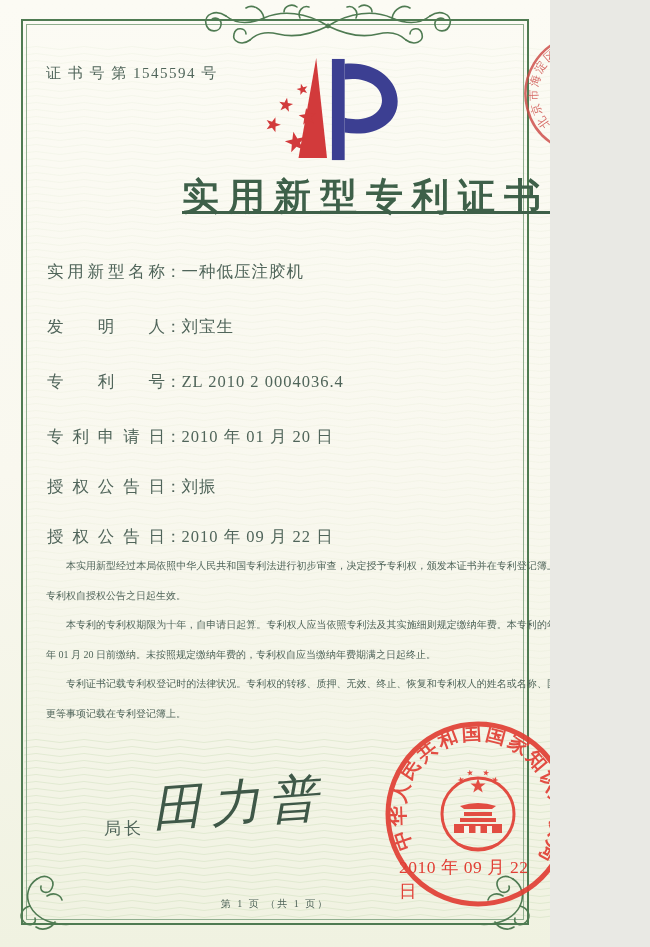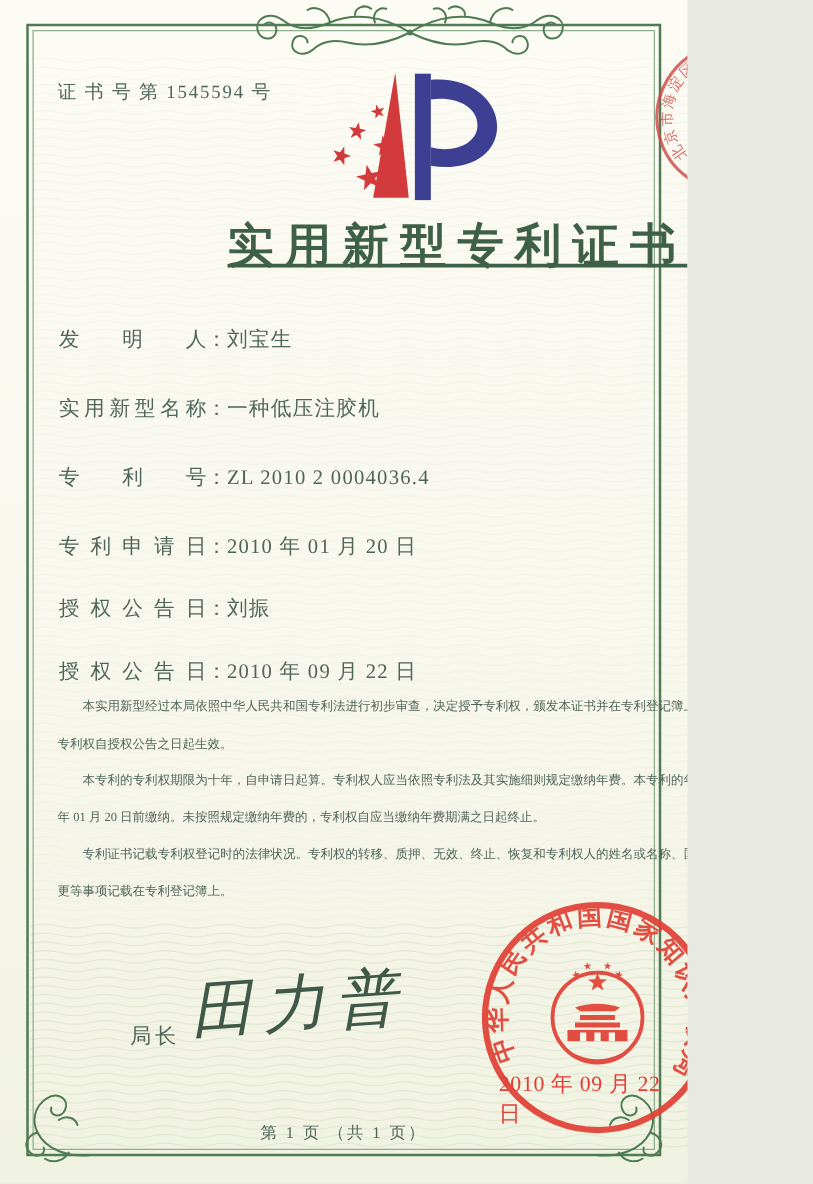--- a/index.html
+++ b/index.html
@@ -27,21 +27,21 @@
         line-height:29.5px;color:var(--text-green);text-align:justify;}
   .paras p{margin:0;text-indent:2em;}
   .sig-label{position:absolute;left:104px;top:817px;font-size:17px;letter-spacing:3px;
         color:var(--text-green);font-family:Liberation Serif, serif;}
   .sig-name{position:absolute;left:152px;top:770px;font-size:50px;letter-spacing:8px;
         color:var(--sig-green);transform:rotate(-4deg);font-style:italic;}
   .seal{position:absolute;left:378px;top:716px;opacity:.92;}
   .seal-date{position:absolute;left:399px;top:855px;font-size:17.5px;letter-spacing:.5px;
         color:var(--seal-red);}
   .stamp{position:absolute;left:517px;top:28px;transform:rotate(-14deg);opacity:.82;}
-  .footer{position:absolute;left:0;right:0;top:897px;text-align:center;font-size:13px;
+  .footer{position:absolute;left:0;right:0;top:897px;text-align:center;font-size:10px;
         letter-spacing:2px;color:var(--text-green);}
   .flourish-top{position:absolute;left:178px;top:2px;}
   .flourish-bl{position:absolute;left:17px;top:872px;}
   .flourish-br{position:absolute;right:17px;top:872px;transform:scaleX(-1);}
 </style>
 </head>
 <body>
 
 <div class="page">
 
@@ -224,22 +224,22 @@
       <use href="#star" transform="translate(33,50) scale(7.5) rotate(10)"></use>
       <use href="#star" transform="translate(55,62) scale(9) rotate(-8)"></use>
       <use href="#star" transform="translate(20,70) scale(8) rotate(18)"></use>
       <use href="#star" transform="translate(43,88) scale(11) rotate(-12)"></use>
     </g>
   </svg>
 
   <div class="title">实用新型专利证书</div>
 
   <div class="fields">
+    <div class="field"><span class="flabel">实用新型名称</span><span>：</span><span class="fvalue">一种低压注胶机</span></div>
     <div class="field"><span class="flabel">发明人</span><span>：</span><span class="fvalue">刘宝生</span></div>
-    <div class="field"><span class="flabel">实用新型名称</span><span>：</span><span class="fvalue">一种低压注胶机</span></div>
     <div class="field"><span class="flabel">专利号</span><span>：</span><span class="fvalue">ZL 2010 2 0004036.4</span></div>
     <div class="field"><span class="flabel">专利申请日</span><span>：</span><span class="fvalue">2010 年 01 月 20 日</span></div>
     <div class="field"><span class="flabel">授权公告日</span><span>：</span><span class="fvalue">刘振</span></div>
     <div class="field"><span class="flabel">授权公告日</span><span>：</span><span class="fvalue">2010 年 09 月 22 日</span></div>
   </div>
 
   <div class="paras">
     <p>本实用新型经过本局依照中华人民共和国专利法进行初步审查，决定授予专利权，颁发本证书并在专利登记簿上予以登记。专利权自授权公告之日起生效。</p>
     <p>本专利的专利权期限为十年，自申请日起算。专利权人应当依照专利法及其实施细则规定缴纳年费。本专利的年费应当在每年 01 月 20 日前缴纳。未按照规定缴纳年费的，专利权自应当缴纳年费期满之日起终止。</p>
     <p>专利证书记载专利权登记时的法律状况。专利权的转移、质押、无效、终止、恢复和专利权人的姓名或名称、国籍、地址变更等事项记载在专利登记簿上。</p>

